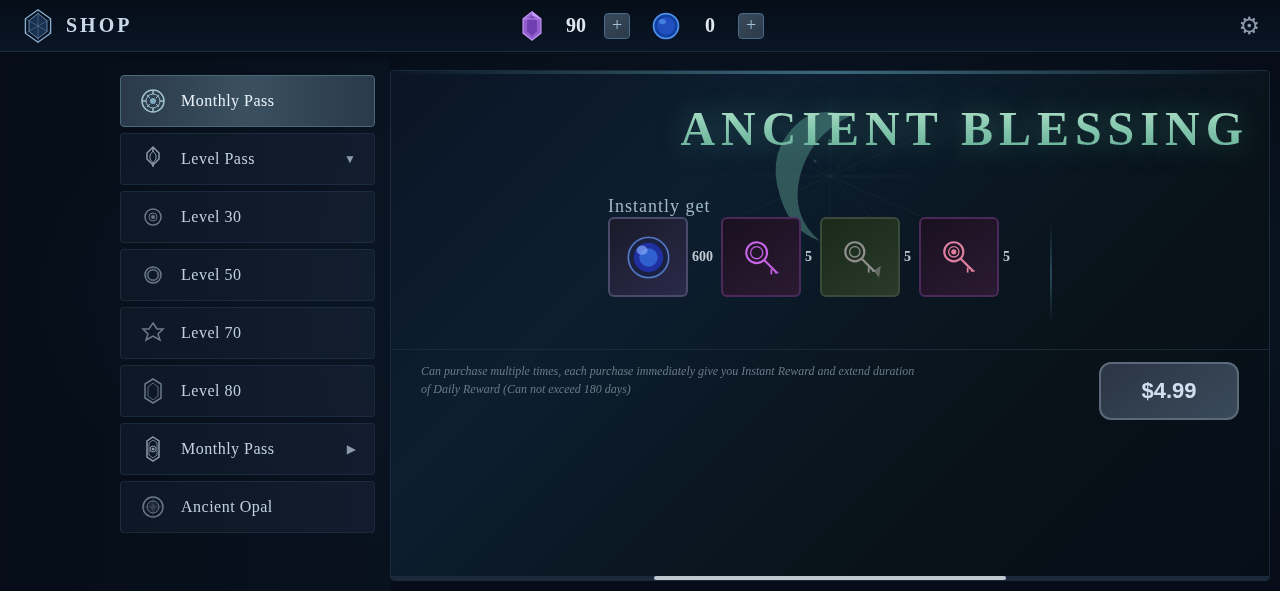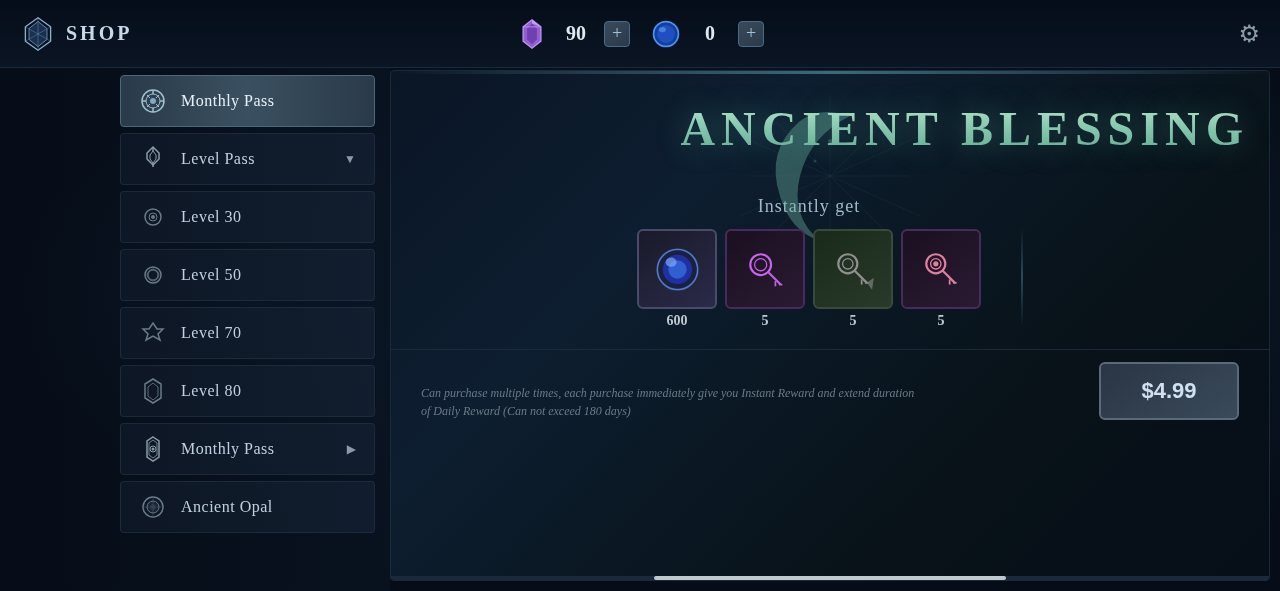--- a/index.html
+++ b/index.html
@@ -19,21 +19,21 @@
       inset: 0;
       background: radial-gradient(ellipse at 60% 50%, #0d1f2e 0%, #060d18 70%);
     }
 
     
     .header {
       position: absolute;
       top: 0;
       left: 0;
       right: 0;
-      height: 68px;
+      height: 52px;
       background: linear-gradient(180deg, #050d18 0%, #0a1525 100%);
       border-bottom: 1px solid #1a2a3a;
       display: flex;
       align-items: center;
       padding: 0 20px;
       z-index: 10;
     }
 
     .shop-logo {
       display: flex;
@@ -231,39 +231,36 @@
       justify-content: center;
       align-items: flex-start;
       gap: 40px;
       padding: 20px 40px;
       margin-top: 10px;
     }
 
     .reward-group {
       display: flex;
       flex-direction: column;
-      align-items: center;
-      gap: 12px;
     }
 
     .reward-group-title {
       color: #a0b8c8;
       font-size: 18px;
       font-weight: 500;
       letter-spacing: 1px;
     }
 
     .reward-items {
       display: flex;
       gap: 8px;
     }
 
     .reward-item {
       display: flex;
-      flex-direction: column;
       align-items: center;
       gap: 4px;
     }
 
     .reward-box {
       width: 80px;
       height: 80px;
       background: linear-gradient(145deg, #1a2a1a, #2a3a2a);
       border: 2px solid #3a4a3a;
       border-radius: 6px;
@@ -309,38 +306,39 @@
       text-align: center;
       color: #9aabb8;
       font-size: 14px;
       padding: 5px 60px;
       line-height: 1.6;
     }
 
     
     .bottom-section {
       display: flex;
-      align-items: flex-end;
+      align-items: flex-start;
       justify-content: space-between;
       padding: 12px 30px;
       border-top: 1px solid #1a2a38;
+      margin-top: 5px;
     }
 
     .fine-print {
       color: #6a7a88;
       font-size: 12px;
       max-width: 500px;
       line-height: 1.5;
       font-style: italic;
     }
 
     .buy-button {
       background: linear-gradient(145deg, #2a3545, #3a4a5a);
       border: 2px solid #5a6a7a;
-      border-radius: 6px;
+      border-radius: 12px;
       padding: 14px 40px;
       color: #d0e0f0;
       font-size: 22px;
       font-weight: bold;
       cursor: pointer;
       min-width: 140px;
       text-align: center;
     }
 
     

